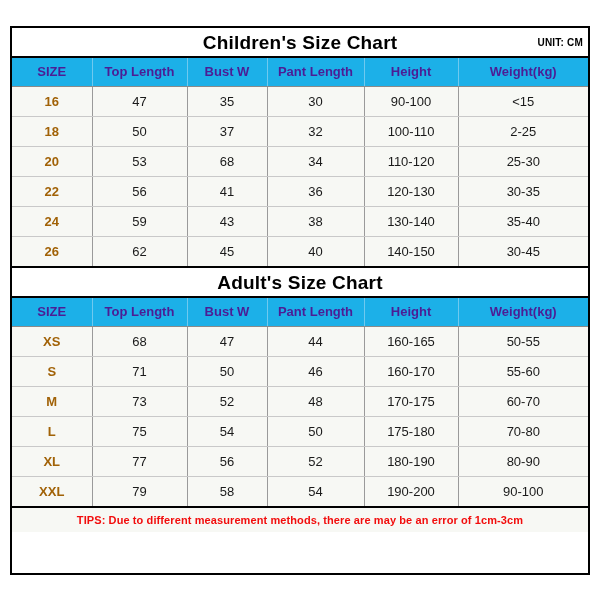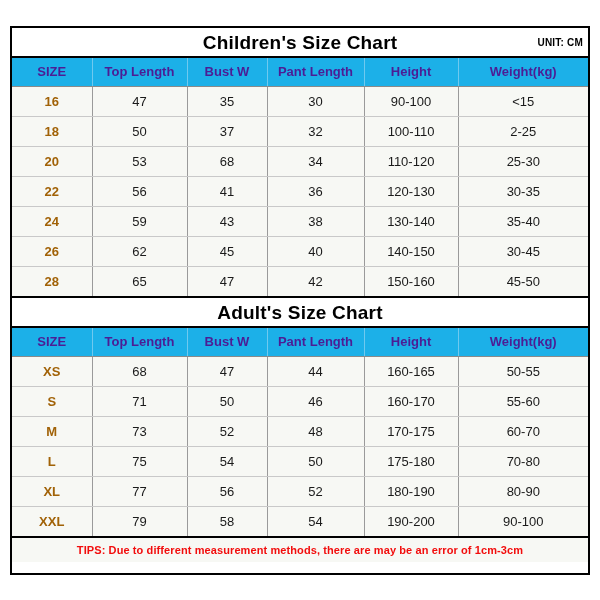--- a/index.html
+++ b/index.html
@@ -199,28 +199,20 @@
           <td>35-40</td>
         </tr>
         <tr>
           <td class="size-cell">26</td>
           <td>62</td>
           <td>45</td>
           <td>40</td>
           <td>140-150</td>
           <td>30-45</td>
         </tr>
-        <tr>
-          <td class="size-cell">28</td>
-          <td>65</td>
-          <td>47</td>
-          <td>42</td>
-          <td>150-160</td>
-          <td>45-50</td>
-        </tr>
       </tbody>
     </table>
   </div>
 
   <div class="chart-block adult-block">
     <div class="title-band adult-title">
       <span class="title-text">Adult's Size Chart</span>
     </div>
     <table class="size-table">
       <colgroup>

